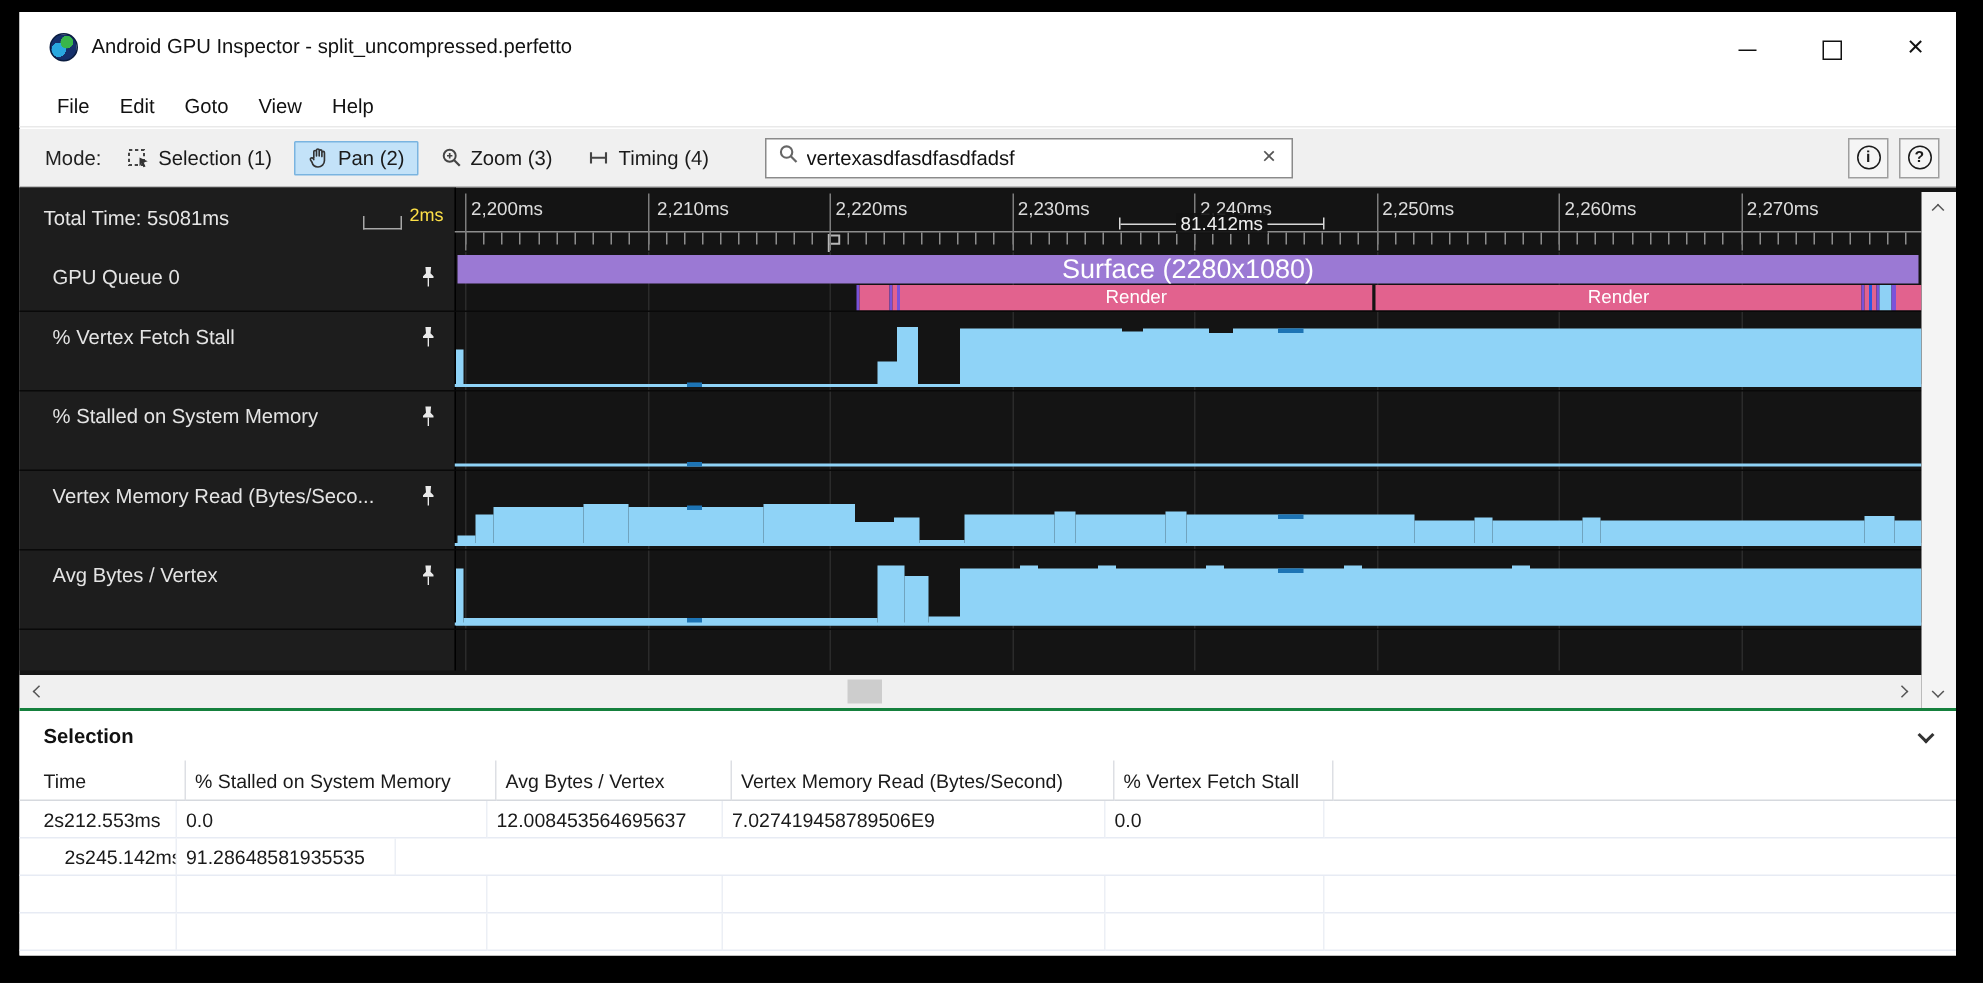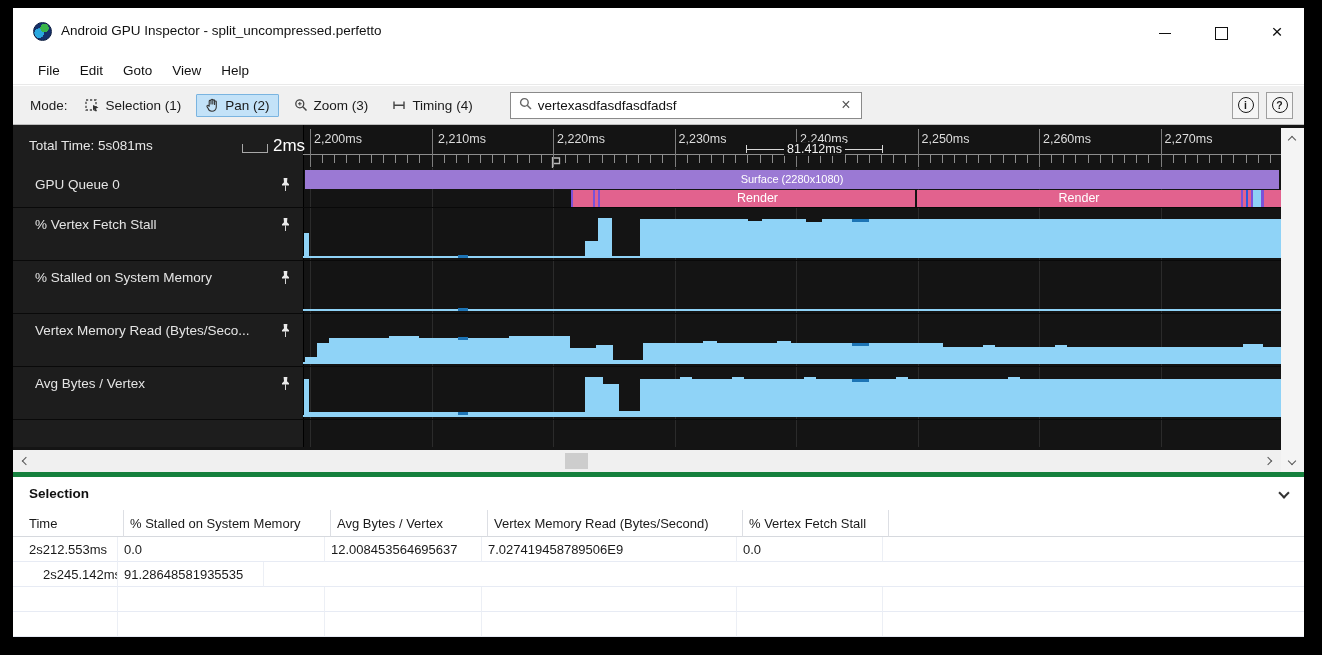--- a/index.html
+++ b/index.html
@@ -46,21 +46,21 @@
 
   
   .timeline { position:absolute; left:0; top:117px; width:100%; height:347px; background:#141414; }
   .labelcol-bg { position:absolute; left:0; top:0; width:290px; height:322px; background:#1d1d1d; }
   .tl-divider { position:absolute; left:290px; top:0; width:1px; height:322px; background:#000; }
 
   .ruler { position:absolute; left:0; top:3px; width:100%; height:40px; }
   .total-time { position:absolute; left:16px; top:10px; font-size:13.5px; color:#e6e6e6; }
   .scale-widget { position:absolute; left:229px; top:16px; width:26px; height:9px;
     border-left:1px solid #a8a8a8; border-right:1px solid #a8a8a8; border-bottom:1px solid #a8a8a8; }
-  .scale-label { position:absolute; left:260px; top:8px; font-size:17px; color:#ffffff; }
+  .scale-label { position:absolute; left:260px; top:8px; font-size:12px; color:#fde047; }
   .ruler-area { position:absolute; left:290px; top:0; width:978px; height:40px; overflow:hidden; }
   .ruler-hline { position:absolute; left:0; top:26px; width:100%; height:1px; background:#8d8d8d; }
   .ruler-major { position:absolute; top:1px; width:1px; height:38px; background:#7d7d7d; }
   .ruler-minor { position:absolute; top:27px; width:1px; height:8px; background:#8d8d8d; }
   .ruler-label { position:absolute; top:4px; font-size:12.5px; color:#dcdcdc; white-space:nowrap; }
   .ruler-flag { position:absolute; left:248px; top:27px; }
   .measure { position:absolute; left:415px; top:14px; width:137px; height:14px; display:flex;
     align-items:center; z-index:5;margin-left:28px; }
   .measure .mline { flex:1; height:1px; background:#d8d8d8; }
   .measure .mcap { width:1px; height:8px; background:#d8d8d8; }
@@ -71,21 +71,21 @@
 
   .track { position:absolute; left:0; width:100%; }
   .track-label { position:absolute; left:0; top:0; width:290px; height:100%; }
   .track-label .tname { position:absolute; left:22px; top:9px; font-size:13.5px; color:#e4e4e4;
     white-space:nowrap; overflow:hidden; max-width:235px; }
   .pin { position:absolute; right:12px; top:9px; }
   .track-chart { position:absolute; left:290px; top:0; width:978px; height:100%; overflow:hidden; }
   .track-sep { position:absolute; left:0; bottom:0; width:100%; height:1px; background:#090909; }
 
   .surface-bar { position:absolute; left:2px; top:2px; width:974px; height:19px; background:#9b79d4;
-    color:#fff; font-size:11px; text-align:center; line-height:19px; }
+    color:#fff; font-size:18px; text-align:center; line-height:19px; }
   .span-row { position:absolute; left:0; top:22px; width:978px; height:17px; }
   .span-slice { position:absolute; top:0; height:17px; color:#fff; font-size:12.5px;
     text-align:center; line-height:17px; overflow:hidden; }
 
   .area-seg { position:absolute; bottom:3px; background:#8fd3f7; }
   .area-base { position:absolute; left:0; bottom:3px; width:100%; height:2px; background:#8fd3f7; }
   .area-marker { position:absolute; background:#1d74b5; height:3px; }
 
   .empty-row { position:absolute; left:0; top:295px; width:100%; height:27px; }
 
@@ -98,21 +98,21 @@
   .chev-right { transform:rotate(45deg); }
   .chev-up    { transform:rotate(-45deg); }
   .chev-down  { transform:rotate(135deg); }
   .hs-left  { position:absolute; left:10px;  top:8px; }
   .hs-right { position:absolute; right:10px; top:8px; }
   .vs-up    { position:absolute; left:8px; top:9px;  }
   .vs-down  { position:absolute; left:8px; bottom:8px; }
 
   
   .selpanel { position:absolute; left:0; top:464px; width:100%; height:165px; background:#fff;
-    border-top:5px solid #15803d; }
+    border-top:2px solid #15803d; }
   .sel-title { position:absolute; left:16px; top:9px; font-size:13.5px; font-weight:bold; color:#111; }
   .sel-chevron { position:absolute; right:16px; top:12px; width:8px; height:8px;
     border-top:2px solid #333; border-right:2px solid #333; transform:rotate(135deg); }
   .sel-table { position:absolute; left:0; top:33px; width:100%; }
   .srow { display:flex; }
   .scell { font-size:13px; color:#1a1a1a; padding:5px 6px 4px 6px; height:25px; overflow:hidden;
     white-space:nowrap; border-right:1px solid #eceff5; border-bottom:1px solid #e7ebf4; }
   .shead .scell { height:27px; padding-top:6px; border-right:1px solid #dddfe4; border-bottom:1px solid #d6d9de; }
   .scell:first-child { padding-left:16px; }
   .scell.filler { border-right:none; }

